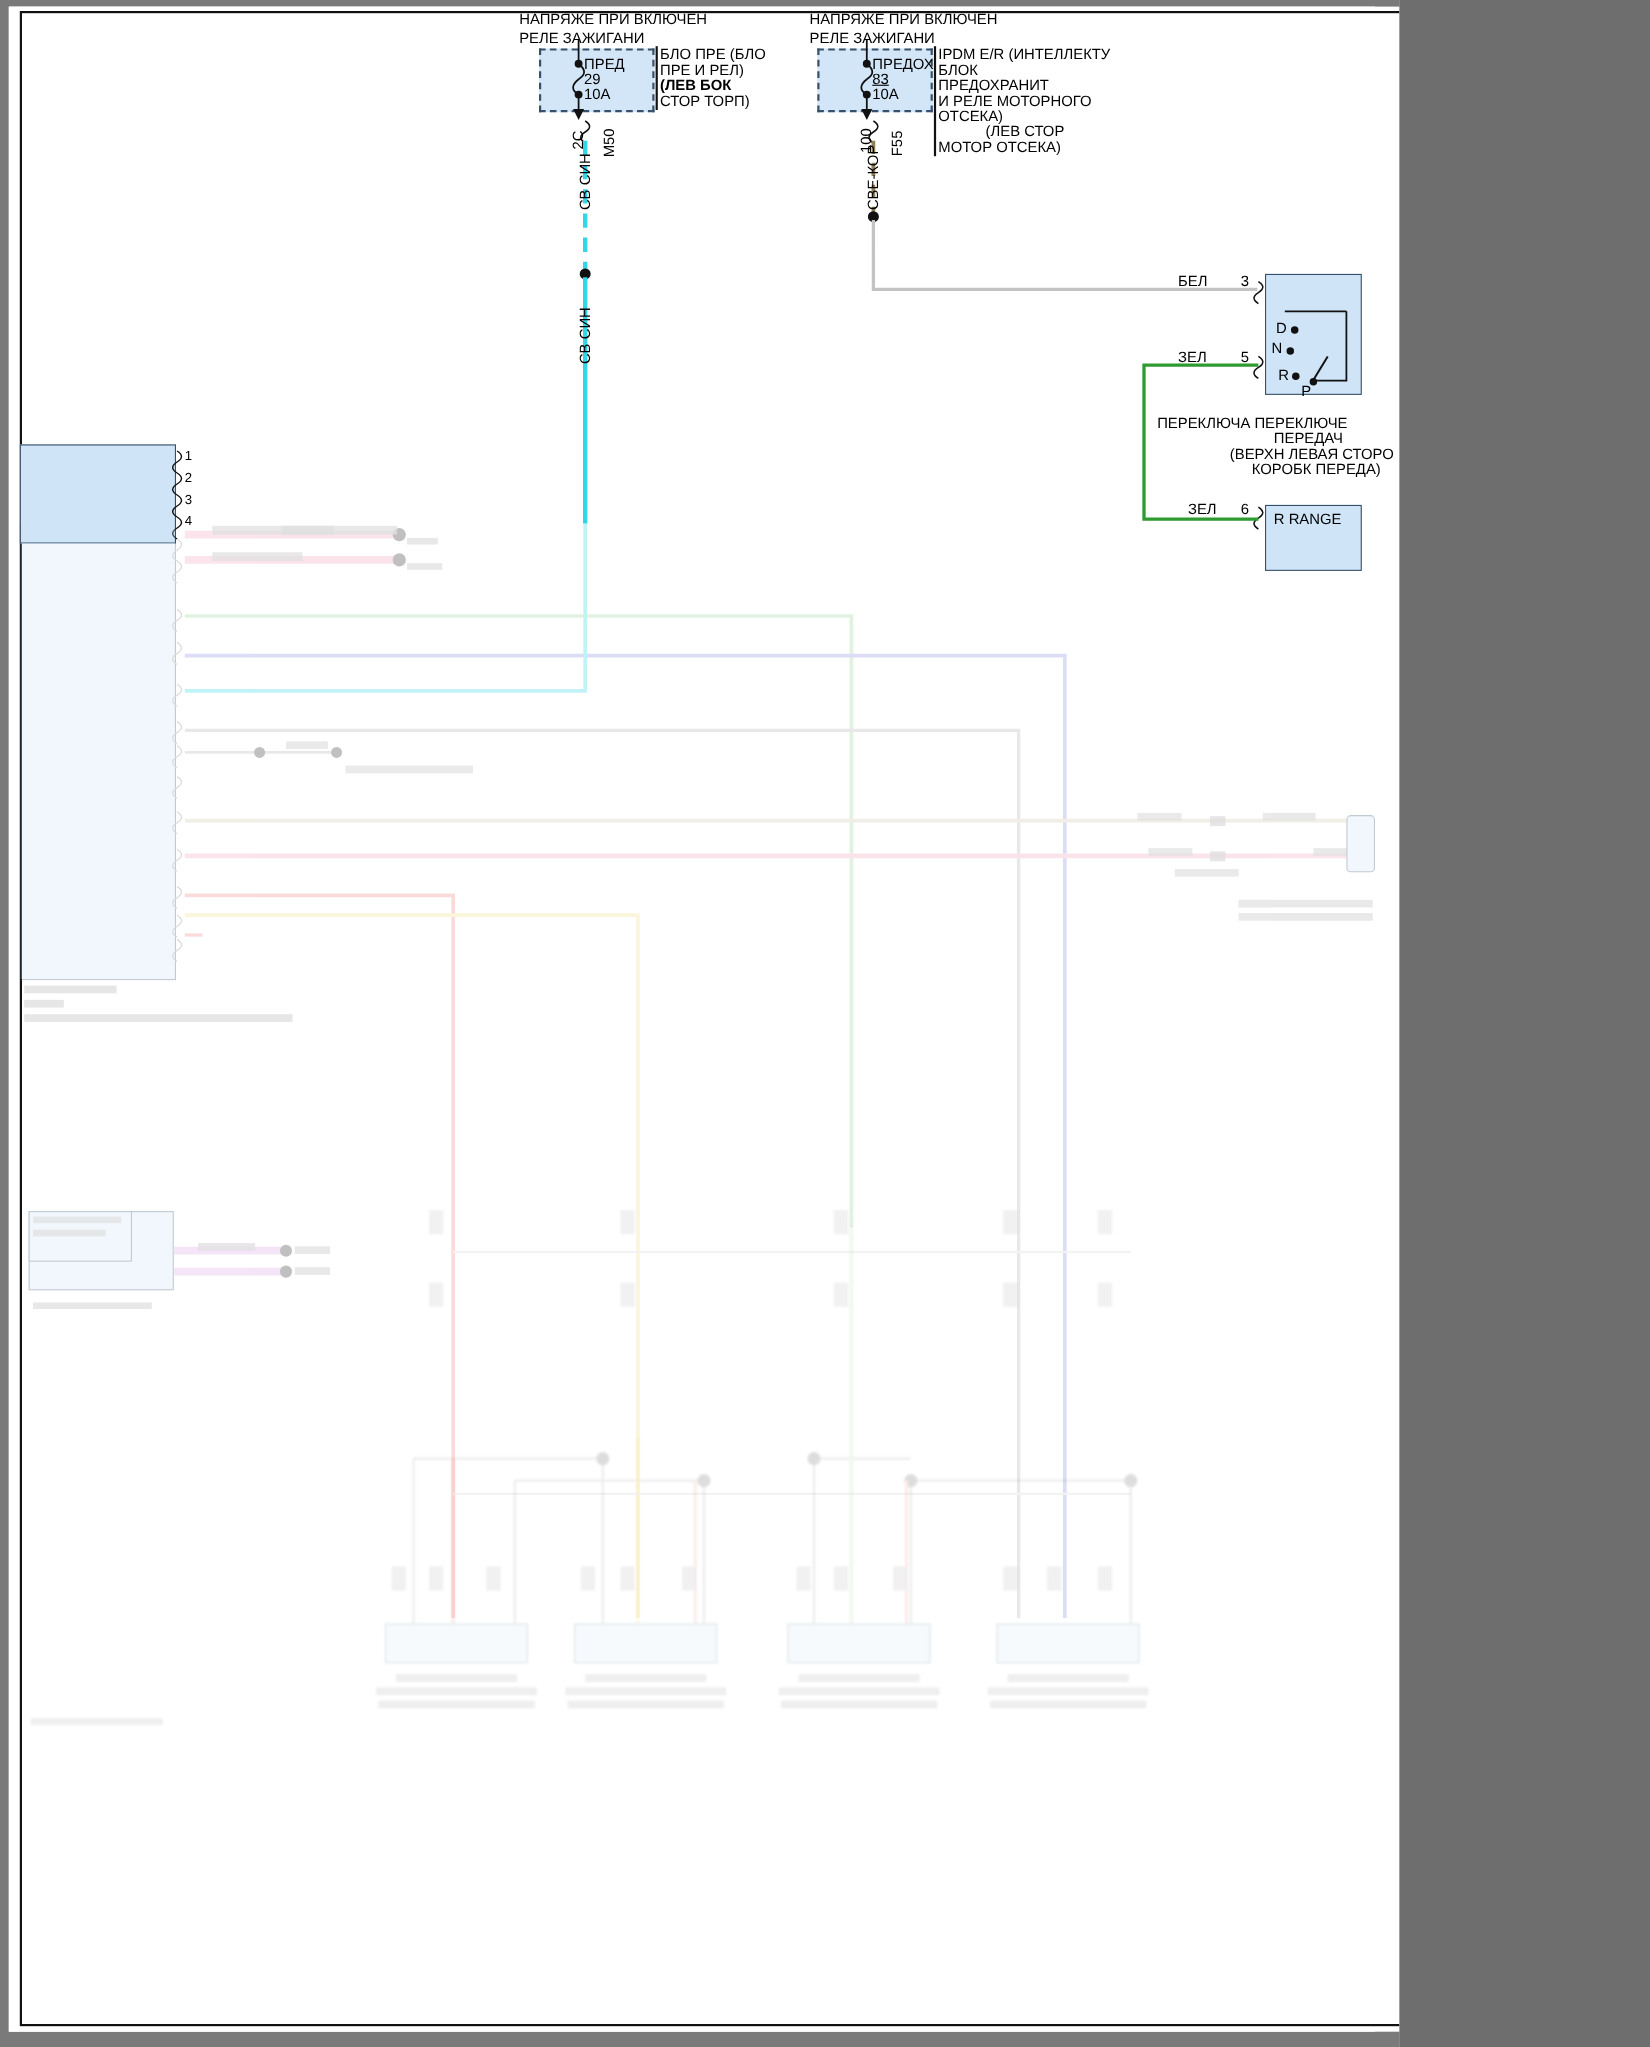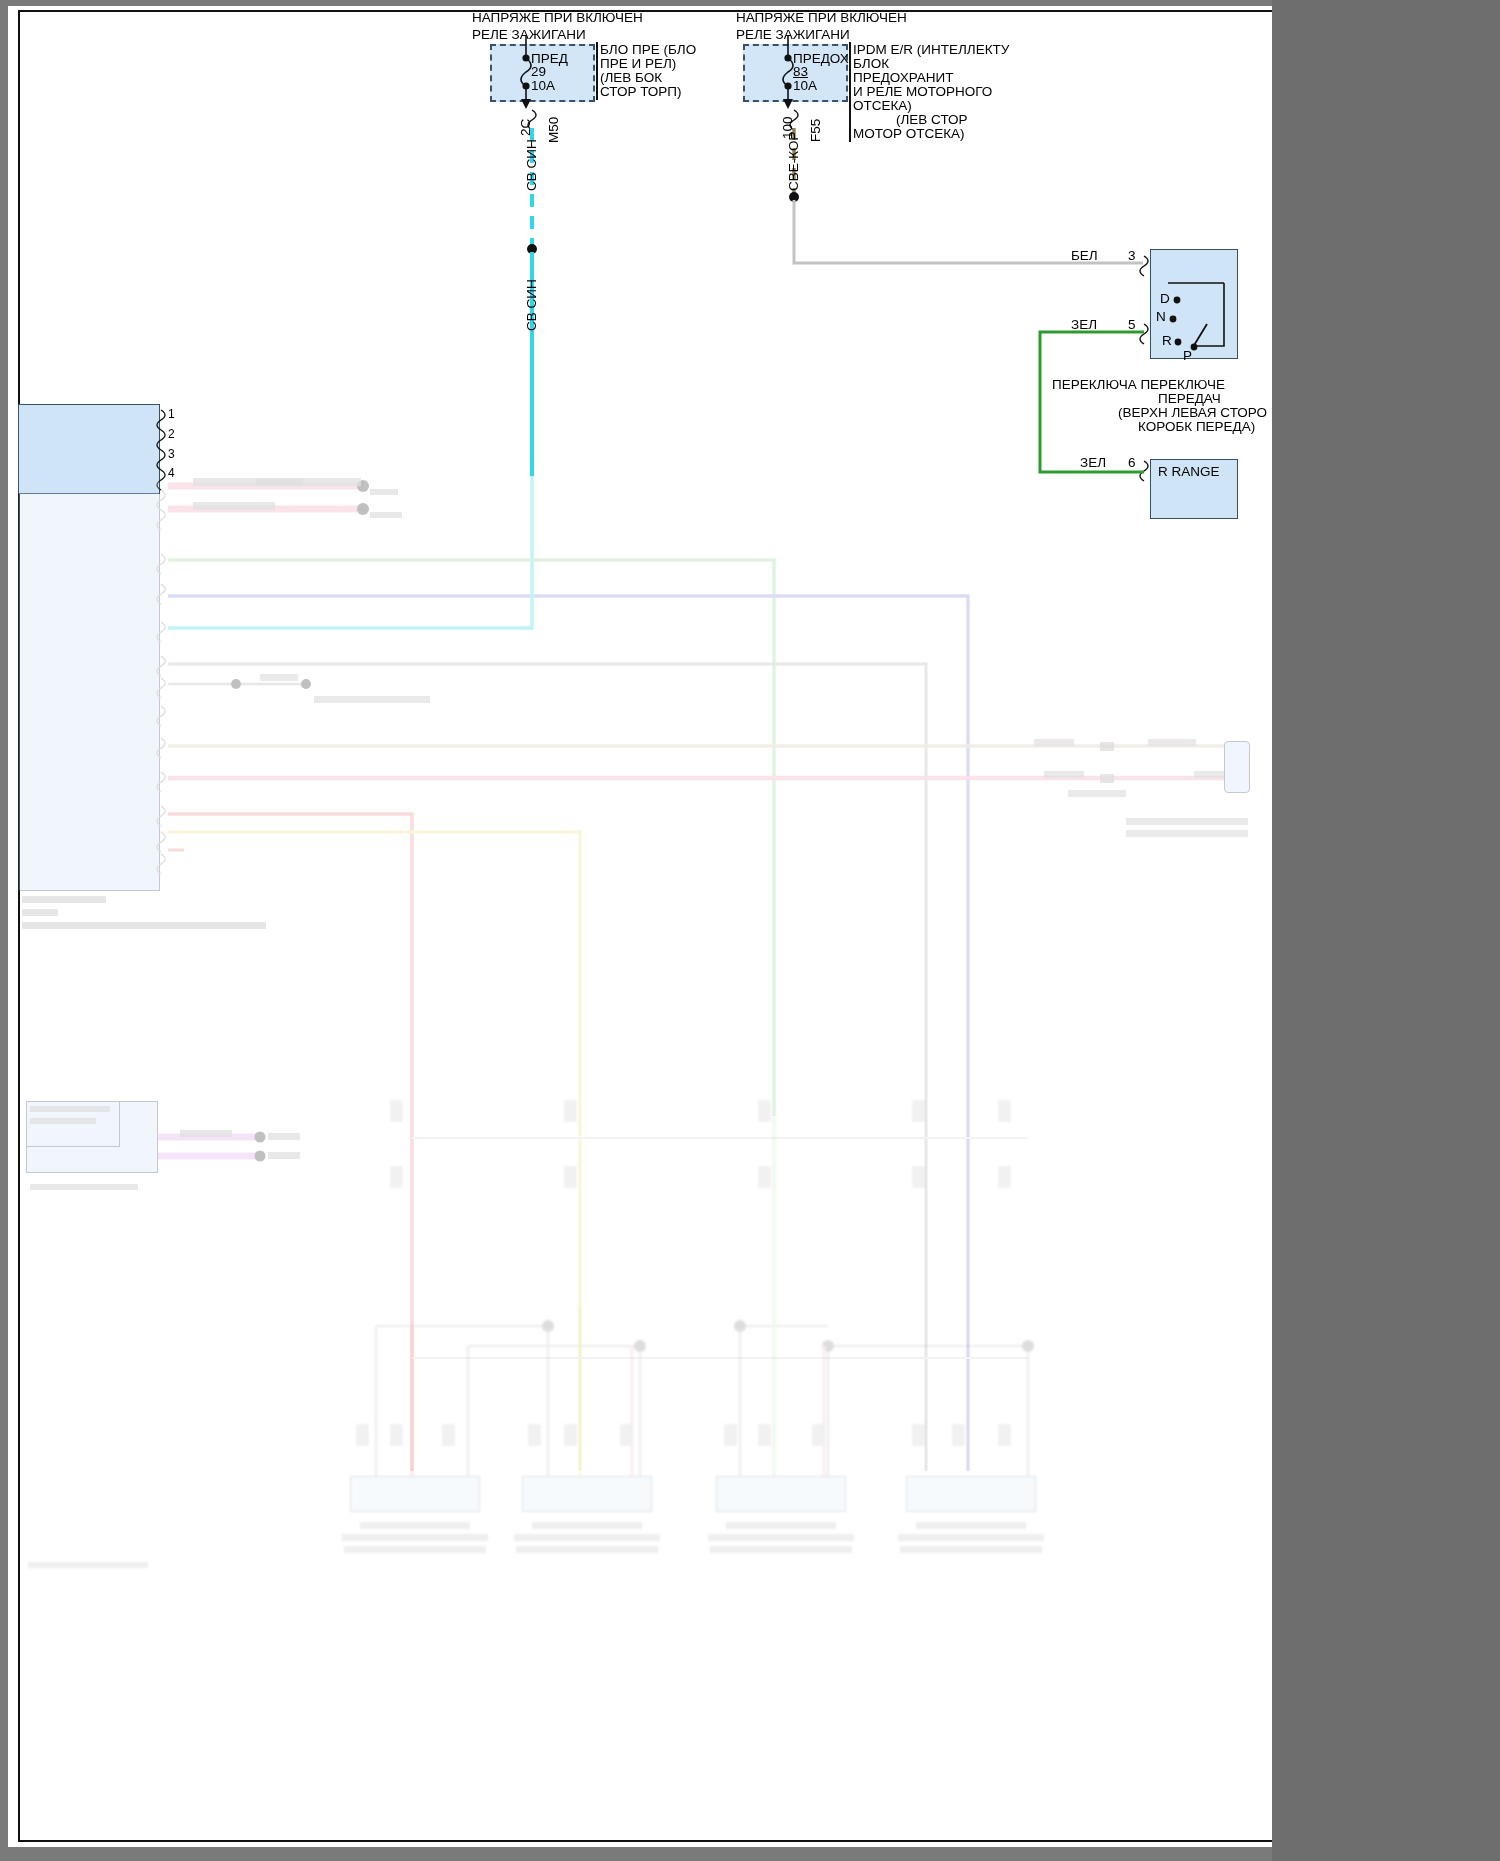--- a/index.html
+++ b/index.html
@@ -60,21 +60,21 @@
         <circle cx="518" cy="80" r="3.6" fill="#111"></circle>
 
         <path d="M524 104 q8 5 0 10 q-8 5 0 10" fill="none" stroke="#111" stroke-width="1.4"></path>
       </svg>
 
       <div class="vtxt" style="left:510px;top:130px;">2C</div>
       <div class="vtxt" style="left:538px;top:137px;">M50</div>
 
       <div class="txt" style="left:592px;top:36px;">БЛО ПРЕ (БЛО</div>
       <div class="txt" style="left:592px;top:50px;">ПРЕ И РЕЛ)</div>
-      <div class="txt" style="left:592px;top:64px;">(ЛЕВ БОК</div>
+      <div class="txt" style="left:592px;top:64px;font-weight:bold;">(ЛЕВ БОК</div>
       <div class="txt" style="left:592px;top:78px;">СТОР ТОРП)</div>
       <div class="line" style="left:588px;top:36px;width:1.6px;height:58px;"></div>
 
       <svg style="left:0;top:0;width:1470px;height:1841px;">
         <line x1="524" y1="122" x2="524" y2="241" stroke="#31d7e8" stroke-width="4" stroke-dasharray="13 9"></line>
         <circle cx="524" cy="243" r="5" fill="#111"></circle>
         <line x1="524" y1="246" x2="524" y2="470" stroke="#31d7e8" stroke-width="4"></line>
       </svg>
       <div class="vtxt" style="left:516px;top:185px;">СВ СИН</div>
       <div class="vtxt" style="left:516px;top:325px;">СВ СИН</div>

